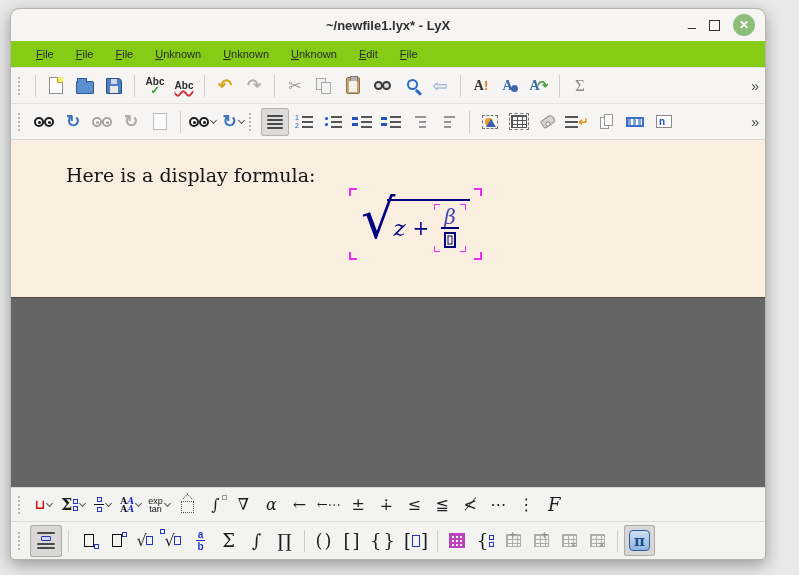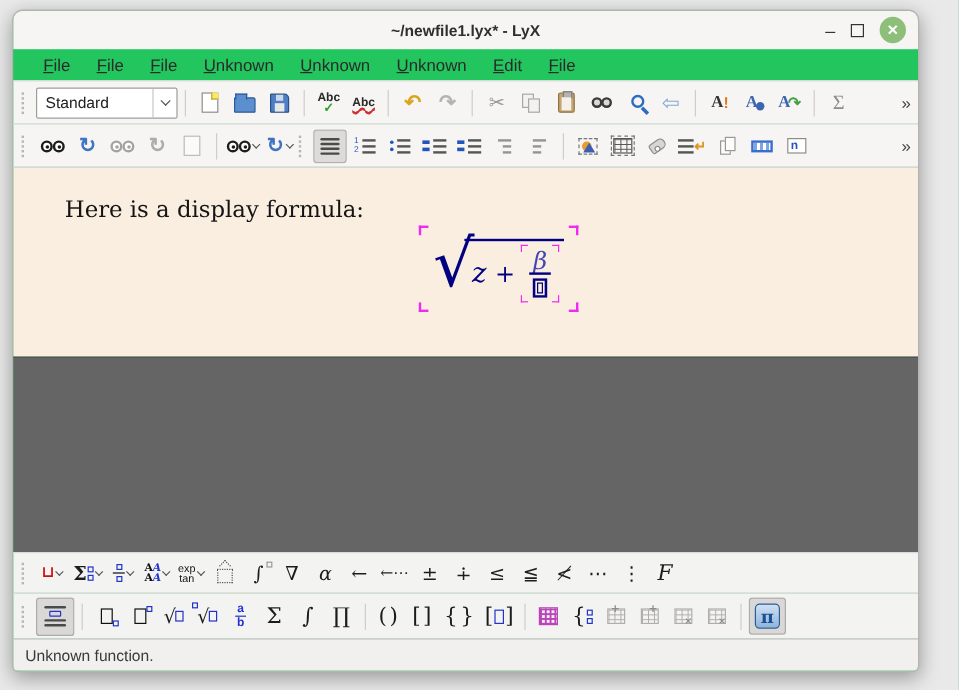--- a/index.html
+++ b/index.html
@@ -4,36 +4,36 @@
 <style>
   * { box-sizing: border-box; margin: 0; padding: 0; }
   html,body { width:799px; height:575px; }
   body {
     background:#e9e9e9;
     font-family:"Liberation Sans", sans-serif;
     position:relative; overflow:hidden;
   }
   .window {
     position:absolute; left:10px; top:8px; width:756px; height:552px;
-    background:#22c55e; border:1px solid #b6b4b1;
+    background:#84cc16; border:1px solid #b6b4b1;
     border-radius:9px 9px 5px 5px;
     box-shadow:0 5px 16px rgba(0,0,0,.35);
     display:flex; flex-direction:column; overflow:hidden;
   }
   
   .titlebar { height:32px; flex:0 0 32px; display:flex; align-items:center; position:relative; background:#f6f5f4; }
   .title { position:absolute; left:0; right:0; text-align:center; font-size:13px; font-weight:bold; color:#2f2f2f; }
   .win-controls { position:absolute; right:10px; top:0; height:32px; display:flex; align-items:center; gap:13px; }
   .wc-min { font-size:15px; color:#333; line-height:10px; margin-top:4px; }
   .wc-max { width:11px; height:11px; border:1.5px solid #333; background:transparent; }
   .wc-close { width:22px; height:22px; border-radius:50%; background:#8ebf7a; color:#fff;
     display:flex; align-items:center; justify-content:center; font-size:12px; font-weight:bold; }
   
   .menubar { height:26px; flex:0 0 26px; display:flex; align-items:center; padding-left:16px; gap:4px; }
-  .menu-item { font-size:14px; color:#2a2a2a; padding:2px 9px; display:inline-block; }
+  .menu-item { font-size:11px; color:#2a2a2a; padding:2px 9px; display:inline-block; }
   .menu-item::first-letter { text-decoration:underline; }
   
   .toolbar { height:36px; flex:0 0 36px; display:flex; align-items:center; padding:0 6px; gap:1px; background:#f6f5f4; }
   .grip { width:6px; height:18px; border-left:2px dotted #b8b6b3; margin:0 5px 0 1px; }
   .sep { width:1px; height:22px; background:#cfcdca; margin:0 5px; }
   .tbtn { min-width:28px; height:28px; display:flex; align-items:center; justify-content:center;
           border-radius:3px; position:relative; padding:0 2px; }
   .tbtn.active { background:#dcdbd9; box-shadow:inset 0 0 0 1px #b3b1ae; }
   .overflow { font-size:14px; color:#444; margin-left:4px; }
   
@@ -141,21 +141,21 @@
   .ic-gridgray { width:15px; height:13px; border:1px solid #b0aeab;
      background-image:linear-gradient(#b0aeab 1px, transparent 1px), linear-gradient(90deg,#b0aeab 1px, transparent 1px);
      background-size:5px 4px; position:relative; }
   .ic-gridgray .ov { position:absolute; top:-5px; left:2px; color:#8e8c89; font-size:9px; font-weight:bold; }
   .ic-gridgray .ovx { position:absolute; bottom:-3px; right:-1px; color:#8e8c89; font-size:8px; font-weight:bold; }
   .pi-badge { width:21px; height:21px; border-radius:4px; border:1.5px solid #2a5d9a;
      background:linear-gradient(#cfe0f2,#8fb4dc); display:flex; align-items:center; justify-content:center; }
   .pi-badge span { color:#1d4f94; font-size:15px; font-weight:bold; font-family:"DejaVu Serif",serif; }
   
   .docarea { flex:0 0 158px; background:#faeee0; position:relative; border-top:1px solid #d9d7d4; }
-  .doc-text { position:absolute; left:43px; top:24px; font-family:"DejaVu Serif", serif; font-size:19px; color:#141414; }
+  .doc-text { position:absolute; left:55px; top:24px; font-family:"DejaVu Serif", serif; font-size:19px; color:#141414; }
   .formula-wrap { position:absolute; left:338px; top:48px; padding:10px 12px; }
   .corner { position:absolute; width:8px; height:8px; }
   .c-tl { left:0; top:0; border-left:2px solid #ee2bee; border-top:2px solid #ee2bee; }
   .c-tr { right:0; top:0; border-right:2px solid #ee2bee; border-top:2px solid #ee2bee; }
   .c-bl { left:0; bottom:0; border-left:2px solid #ee2bee; border-bottom:2px solid #ee2bee; }
   .c-br { right:0; bottom:0; border-right:2px solid #ee2bee; border-bottom:2px solid #ee2bee; }
   .math-formula { display:flex; align-items:flex-start; color:#000080; font-family:"DejaVu Serif", serif; }
   .rad-sign { font-size:54px; line-height:0.82; margin-right:-8px; font-weight:normal; }
   .rad-body { border-top:2.2px solid #000080; display:flex; align-items:center; gap:7px; padding:5px 6px 0 6px; margin-top:1px; }
   .var-z { font-style:italic; font-size:23px; }
@@ -194,26 +194,20 @@
     <span class="menu-item">File</span>
     <span class="menu-item">Unknown</span>
     <span class="menu-item">Unknown</span>
     <span class="menu-item">Unknown</span>
     <span class="menu-item">Edit</span>
     <span class="menu-item">File</span>
   </div>
 
   <div class="toolbar" style="border-top:1px solid #e3e1de;">
     <span class="grip"></span>
-    <div class="combo">
-      <span class="val">Standard</span>
-      <span class="cd">
-          <i class="chev"></i>
-        </span>
-    </div>
     <span class="sep"></span>
     <div class="tbtn">
         <span class="ic-page">
           <i class="fold"></i>
         </span>
       </div>
     <div class="tbtn">
         <span class="ic-folder"></span>
       </div>
     <div class="tbtn">
@@ -630,17 +624,14 @@
         </span>
     </div>
     <span class="sep"></span>
     <div class="mbtn active" style="min-width:31px;height:31px;">
       <span class="pi-badge">
           <span>π</span>
         </span>
     </div>
   </div>
 
-  <div class="statusbar">
-    <span>Unknown function.</span>
-  </div>
 
 </div>
 
 </body></html>

